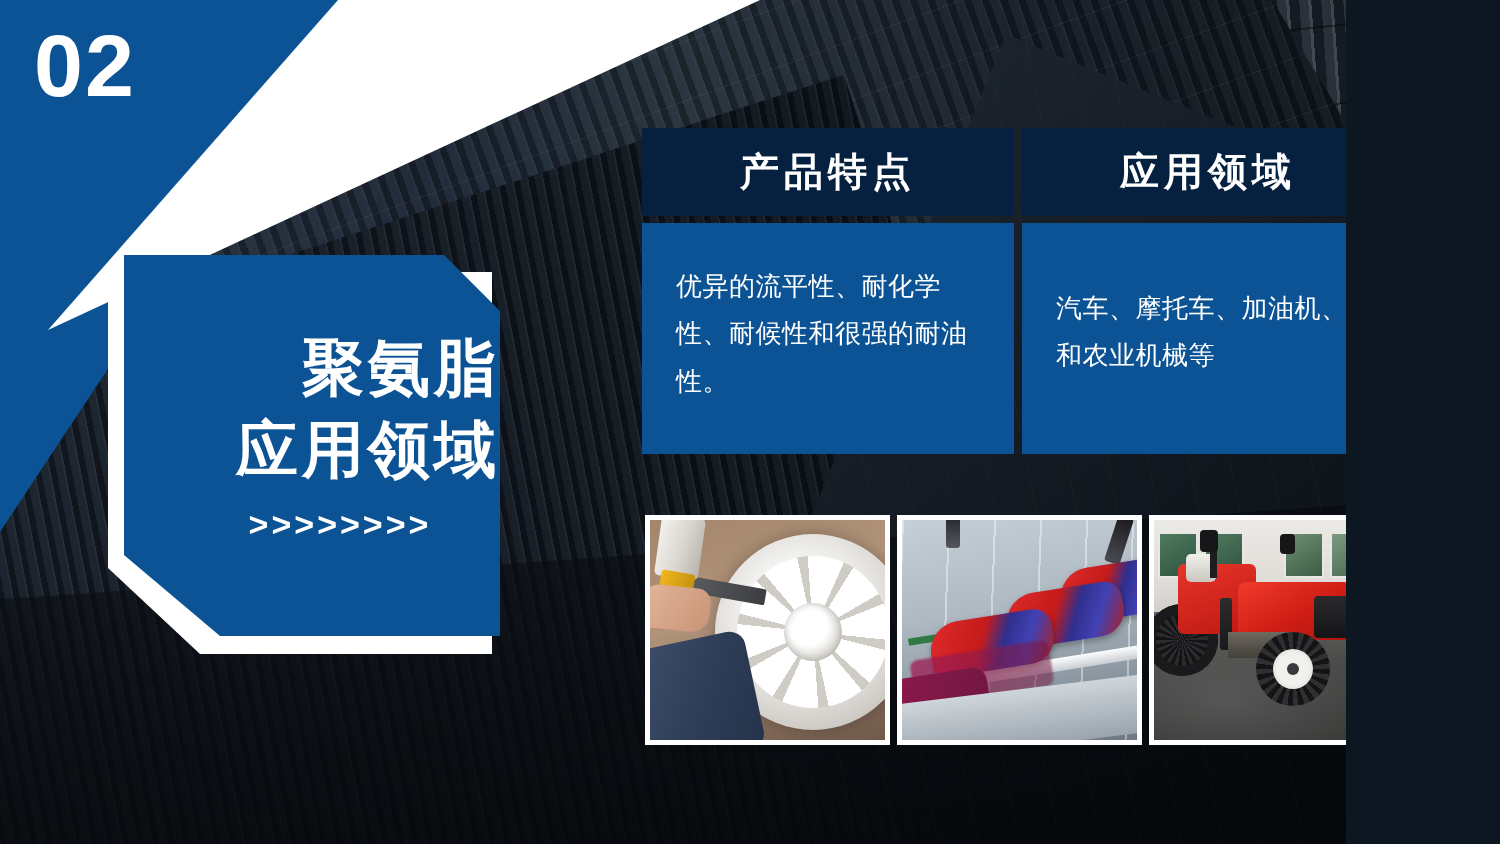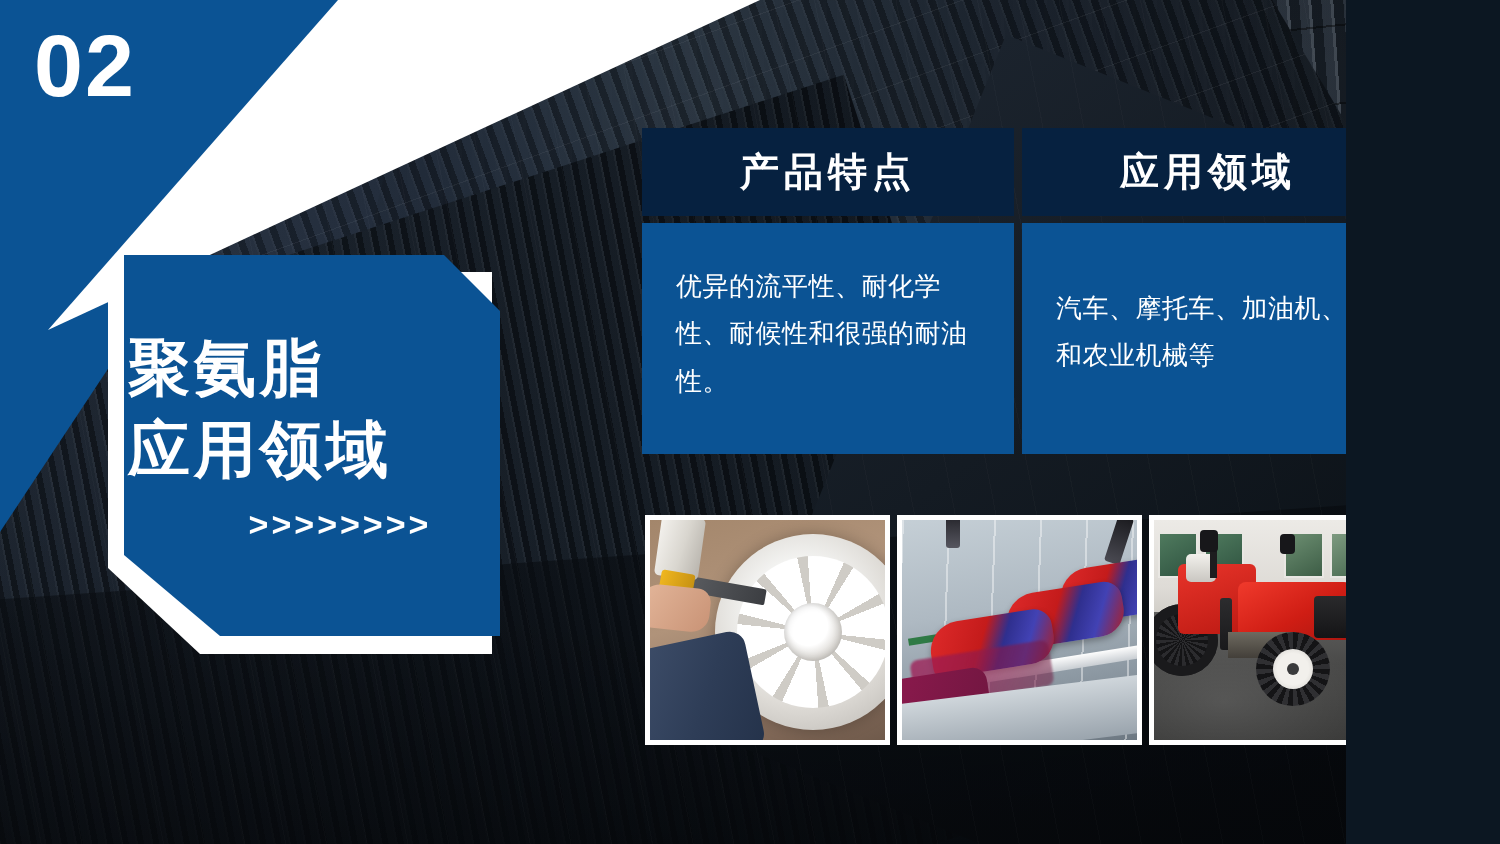--- a/index.html
+++ b/index.html
@@ -110,21 +110,21 @@
     clip-path:polygon(0 0, 384px 0, 384px 382px, 92px 382px, 0 296px);
   }
   .title-card {
     position:absolute; left:124px; top:255px; width:376px; height:381px;
     background:var(--brand,#0b5394);
     clip-path:polygon(0 0, 320px 0, 376px 56px, 376px 381px, 96px 381px, 0 300px);
     padding:72px 0 0 0;
   }
   .title-line {
     color:#ffffff; font-weight:700; font-size:62px; line-height:1.32;
-    letter-spacing:4px; text-align:left; padding-left:4px;
+    letter-spacing:4px; text-align:right; padding-left:4px;
   }
   .title-arrows {
     margin-top:14px; text-align:center; color:#ffffff;
     font-size:34px; font-weight:700; letter-spacing:3px;
     padding-left:56px;
   }
 
   
   .cards { position:absolute; left:642px; top:128px; display:flex; gap:8px; }
   .card { width:372px; }

